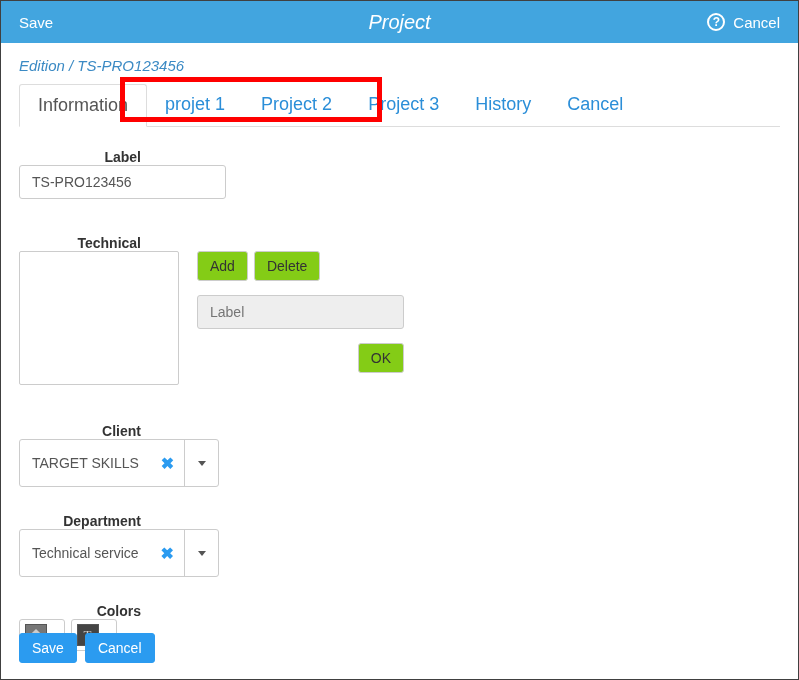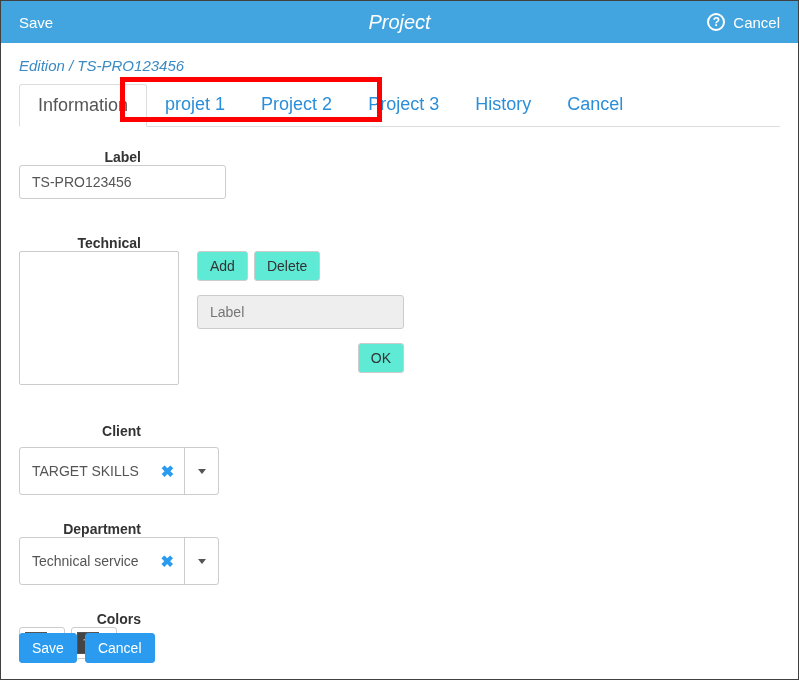--- a/index.html
+++ b/index.html
@@ -141,21 +141,21 @@
       flex: 1;
     }
     .btn-row {
       display: flex;
       gap: 6px;
       margin-bottom: 14px;
     }
     .btn {
       padding: 6px 12px;
       border: 1px solid #ccc;
-      background: #5eead4;
+      background: #84cc16;
       border-radius: 3px;
       font-size: 14px;
       cursor: pointer;
       color: #333;
     }
     .btn-primary {
       background: #2b9bf0;
       border-color: #2b9bf0;
       color: #fff;
     }
@@ -290,21 +290,21 @@
             <button class="btn">Delete</button>
           </div>
           <input class="disabled-input" disabled="" placeholder="Label" style="">
           <div class="btn-row" style="margin-top:14px;justify-content:flex-end;">
             <button class="btn">OK</button>
           </div>
         </div>
       </div>
     </div>
 
-    <div class="form-row" style="margin-top:28px;gap:8px;">
+    <div class="form-row" style="margin-top:28px;">
       <div class="form-label">Client</div>
       <div class="form-control">
         <div class="combo">
           <span class="combo-text">TARGET SKILLS</span>
           <span class="combo-clear">✖</span>
           <span class="combo-caret">
               <span class="caret-down"></span>
             </span>
         </div>
       </div>

